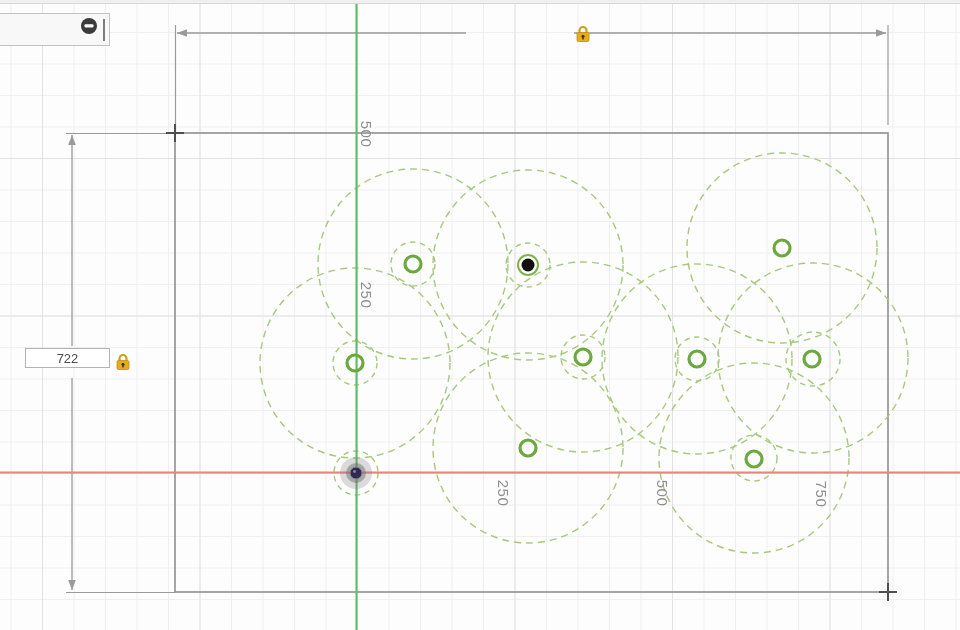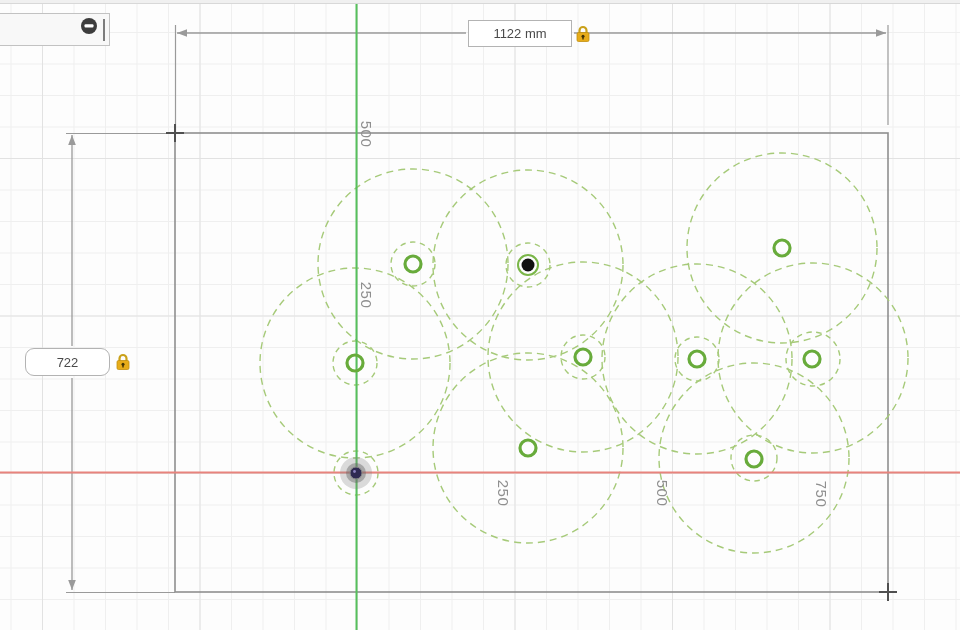--- a/index.html
+++ b/index.html
@@ -28,21 +28,21 @@
     position:absolute;color:#8f8f8f;font-size:15px;letter-spacing:0.5px;
     transform:translate(-50%,-50%) rotate(90deg);white-space:nowrap;
     user-select:none;
   }
   .dim-box{
     position:absolute;background:#ffffff;border:1px solid #b3b3b3;
     display:flex;align-items:center;justify-content:center;
     font-size:13px;color:#4a4a4a;box-sizing:border-box;
   }
   #dim-box-width{left:468px;top:20px;width:104px;height:27px;}
-  #dim-box-height{left:25px;top:348px;width:85px;height:28px;border-radius:9px;}
+  #dim-box-height{left:25px;top:348px;width:85px;height:20px;}
   .lock{position:absolute;width:18px;height:18px;}
   #lock-width{left:574px;top:25px;}
   #lock-height{left:114px;top:353px;}
   #mini-panel{
     position:absolute;left:-2px;top:13px;width:112px;height:33px;
     background:#f8f8f8;border:1px solid #c2c2c2;box-sizing:border-box;
   }
   #mini-panel .blocked{position:absolute;left:81px;top:3px;width:18px;height:18px;}
   #mini-panel .ibeam{position:absolute;left:104px;top:5px;width:2px;height:22px;background:#7d7d7d;}
 </style>
@@ -117,23 +117,20 @@
   <div id="topstrip"></div>
 
   <div id="mini-panel">
     <svg class="blocked" viewBox="0 0 18 18">
       <circle cx="9" cy="9" r="8" fill="#3c3c3c"></circle>
       <rect x="4.5" y="7.3" width="9" height="3.2" rx="1" fill="#ffffff"></rect>
     </svg>
     <div class="ibeam"></div>
   </div>
 
-  <div id="dim-box-width" class="dim-box">
-    <span>1122 mm</span>
-  </div>
   <svg id="lock-width" class="lock" viewBox="0 0 18 18">
     <path d="M5.5 8 V5.5 a3.5 3.5 0 0 1 7 0 V8" fill="none" stroke="#caa11a" stroke-width="2.2"></path>
     <rect x="3" y="7.5" width="12" height="9" rx="1.5" fill="#e7ac19" stroke="#c18f0e" stroke-width="0.8"></rect>
     <circle cx="9" cy="11.2" r="1.5" fill="#413305"></circle>
     <rect x="8.3" y="11.5" width="1.4" height="3" fill="#413305"></rect>
   </svg>
 
   <div id="dim-box-height" class="dim-box">
     <span>722</span>
   </div>

